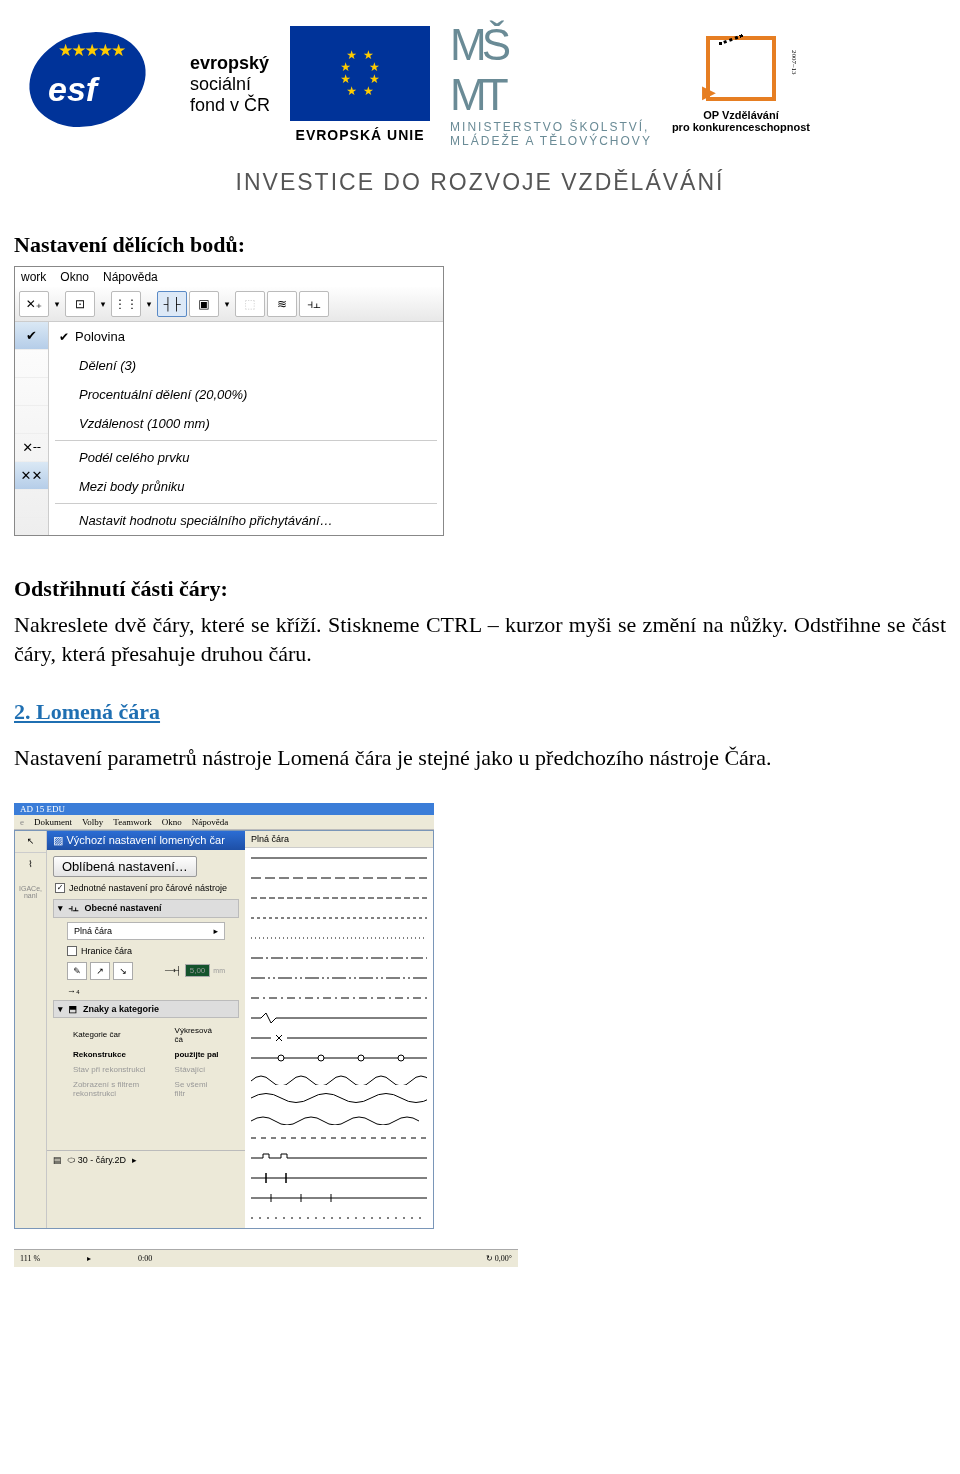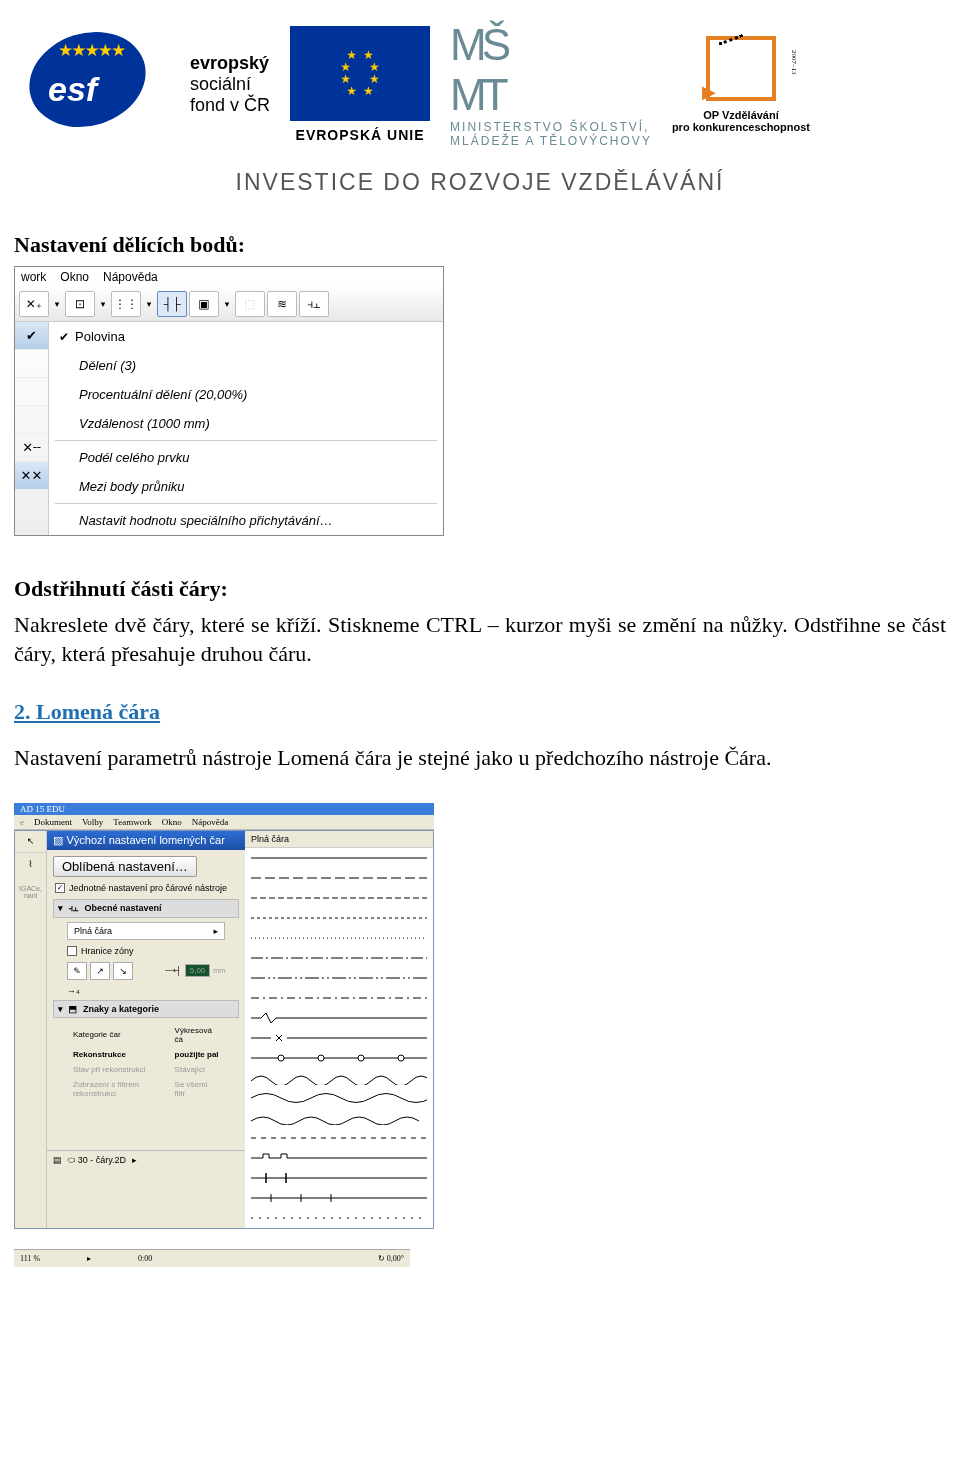--- a/index.html
+++ b/index.html
@@ -298,21 +298,21 @@
           <span>▾</span>
               <span>⫞⫠</span>
               <span>Obecné nastavení</span>
         </div>
         <div class="field-row">
           <span>Plná čára</span>
               <span>▸</span>
         </div>
         <div class="settings-check" style="margin-left:14px;">
           <div class="checkbox-sq"></div>
-          <span>Hranice zóny</span>
+          <span>Hranice čára</span>
         </div>
         <div class="tool-row">
           <div class="mini-btn">✎</div>
           <div class="mini-btn">↗</div>
           <div class="mini-btn">↘</div>
           <span style="flex:1;"></span>
           <span style="font-size:8px;">⟶┤ </span>
           <div style="border:1px solid #aaa;background:#14532d;padding:1px 4px;color:#999;font-size:8px;">5,00</div>
           <span style="font-size:7px;color:#999;">mm</span>
         </div>
@@ -451,21 +451,21 @@
               <line x1="80" y1="3" x2="80" y2="11" stroke="#000"></line>
             </svg>
           </div>
       <div class="lt-row">
             <svg>
               <line x1="0" y1="7" x2="180" y2="7" stroke="#000" stroke-dasharray="2 6"></line>
             </svg>
           </div>
     </div>
   </div>
-  <div class="status-bar" style="width:396px;gap:47px;">
+  <div class="status-bar" style="width:504px;gap:47px;">
     <span>111 %</span>
     <span>▸</span>
     <span>0:00</span>
     <span style="flex:1;"></span>
     <span>↻ <span>0,00°</span></span>
   </div>
   </div>
 
 </div>
 

